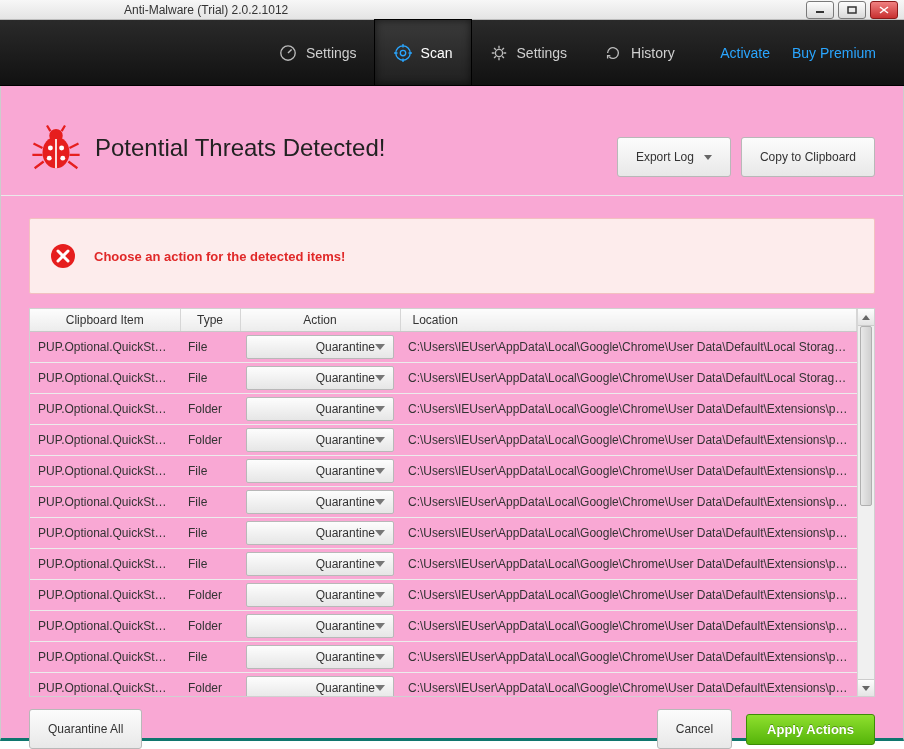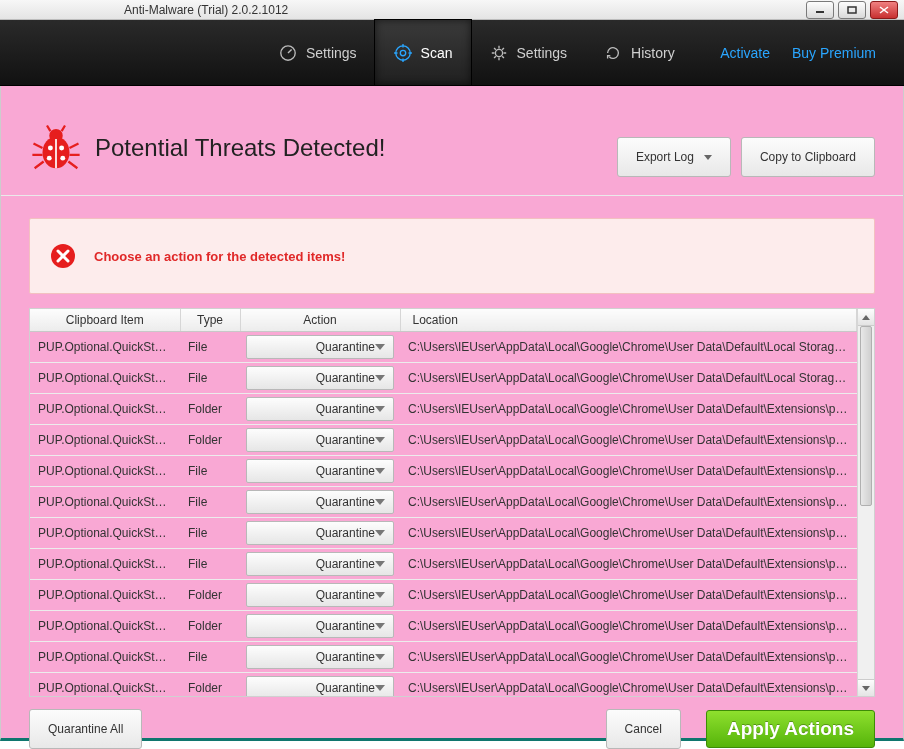--- a/index.html
+++ b/index.html
@@ -232,21 +232,21 @@
   .footer .spacer { flex:1; }
   .btn-green {
     background: linear-gradient(to bottom,#8fe02e,#55b40a);
     border: 1px solid #3d8c06;
     color: #fff;
     font-weight: bold;
     text-shadow: 0 -1px 0 rgba(0,0,0,0.3);
     padding: 7px 20px;
     border-radius: 3px;
     cursor:pointer;
-    font-size: 19px;
+    font-size: 13px;
   }
   col.c1 { width: 150px; }
   col.c2 { width: 60px; }
   col.c3 { width: 160px; }
 </style>
 </head>
 <body>
 
 <div class="titlebar">
   <div class="title-placeholder"></div>
@@ -529,21 +529,21 @@
       </div>
     </div>
 
   </div>
 
   <div class="footer">
     <div class="btn">
       <span>Quarantine All</span>
     </div>
     <div class="spacer"></div>
-    <div class="btn" style="margin-right:25px;">
+    <div class="btn" style="margin-right:14px;">
       <span>Cancel</span>
     </div>
     <div class="btn-green">
       <span>Apply Actions</span>
     </div>
   </div>
 
 </div>
 
 </body></html>

